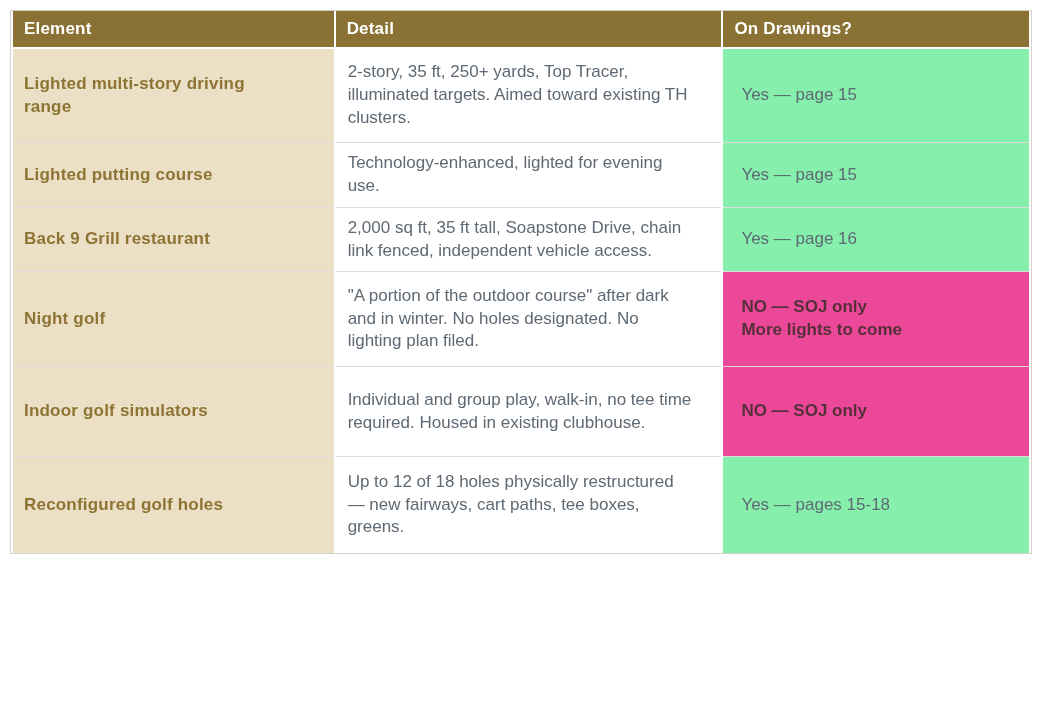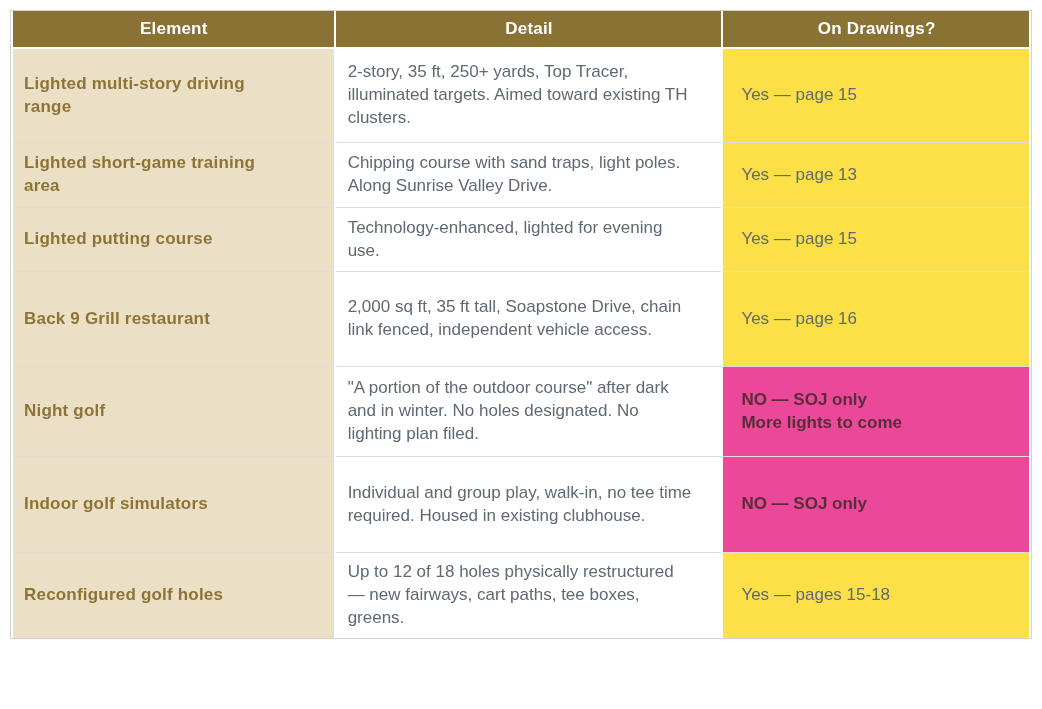--- a/index.html
+++ b/index.html
@@ -24,21 +24,21 @@
   }
   col.c-element { width: 320px; }
   col.c-detail  { width: 385px; }
   col.c-status  { width: 305px; }
 
   thead th {
     background: #8A7134;
     color: #FFFFFF;
     font-size: 17px;
     font-weight: 700;
-    text-align: center;
+    text-align: left;
     height: 36px;
     padding: 0 10px 0 11px;
     border-bottom: 2px solid #FFFFFF;
     letter-spacing: 0.2px;
   }
 
   tbody td {
     vertical-align: middle;
     font-size: 17px;
     line-height: 1.35;
@@ -56,21 +56,21 @@
   }
   td.detail {
     background: #FFFFFF;
     color: #5E6973;
     padding: 8px 28px 8px 12px;
   }
   td.status {
     padding: 8px 12px 8px 18px;
   }
   td.status.yes {
-    background: #fde047;
+    background: #86efac;
     color: #5E6973;
   }
   td.status.no {
     background: #ec4899;
     color: #562F38;
     font-weight: 700;
   }
   .status-note { }
   .status-note:empty { display: none; }
 
@@ -100,28 +100,20 @@
         <th>Detail</th>
         <th>On Drawings?</th>
       </tr>
     </thead>
     <tbody>
       <tr>
         <td class="element">Lighted multi-story driving range</td>
         <td class="detail">2-story, 35 ft, 250+ yards, Top Tracer, illuminated targets. Aimed toward existing TH clusters.</td>
         <td class="status yes">
           <div class="status-main">Yes — page 15</div>
-
-        </td>
-      </tr>
-      <tr>
-        <td class="element">Lighted short-game training area</td>
-        <td class="detail">Chipping course with sand traps, light poles. Along Sunrise Valley Drive.</td>
-        <td class="status yes">
-          <div class="status-main">Yes — page 13</div>
 
         </td>
       </tr>
       <tr>
         <td class="element">Lighted putting course</td>
         <td class="detail">Technology-enhanced, lighted for evening use.</td>
         <td class="status yes">
           <div class="status-main">Yes — page 15</div>
 
         </td>

